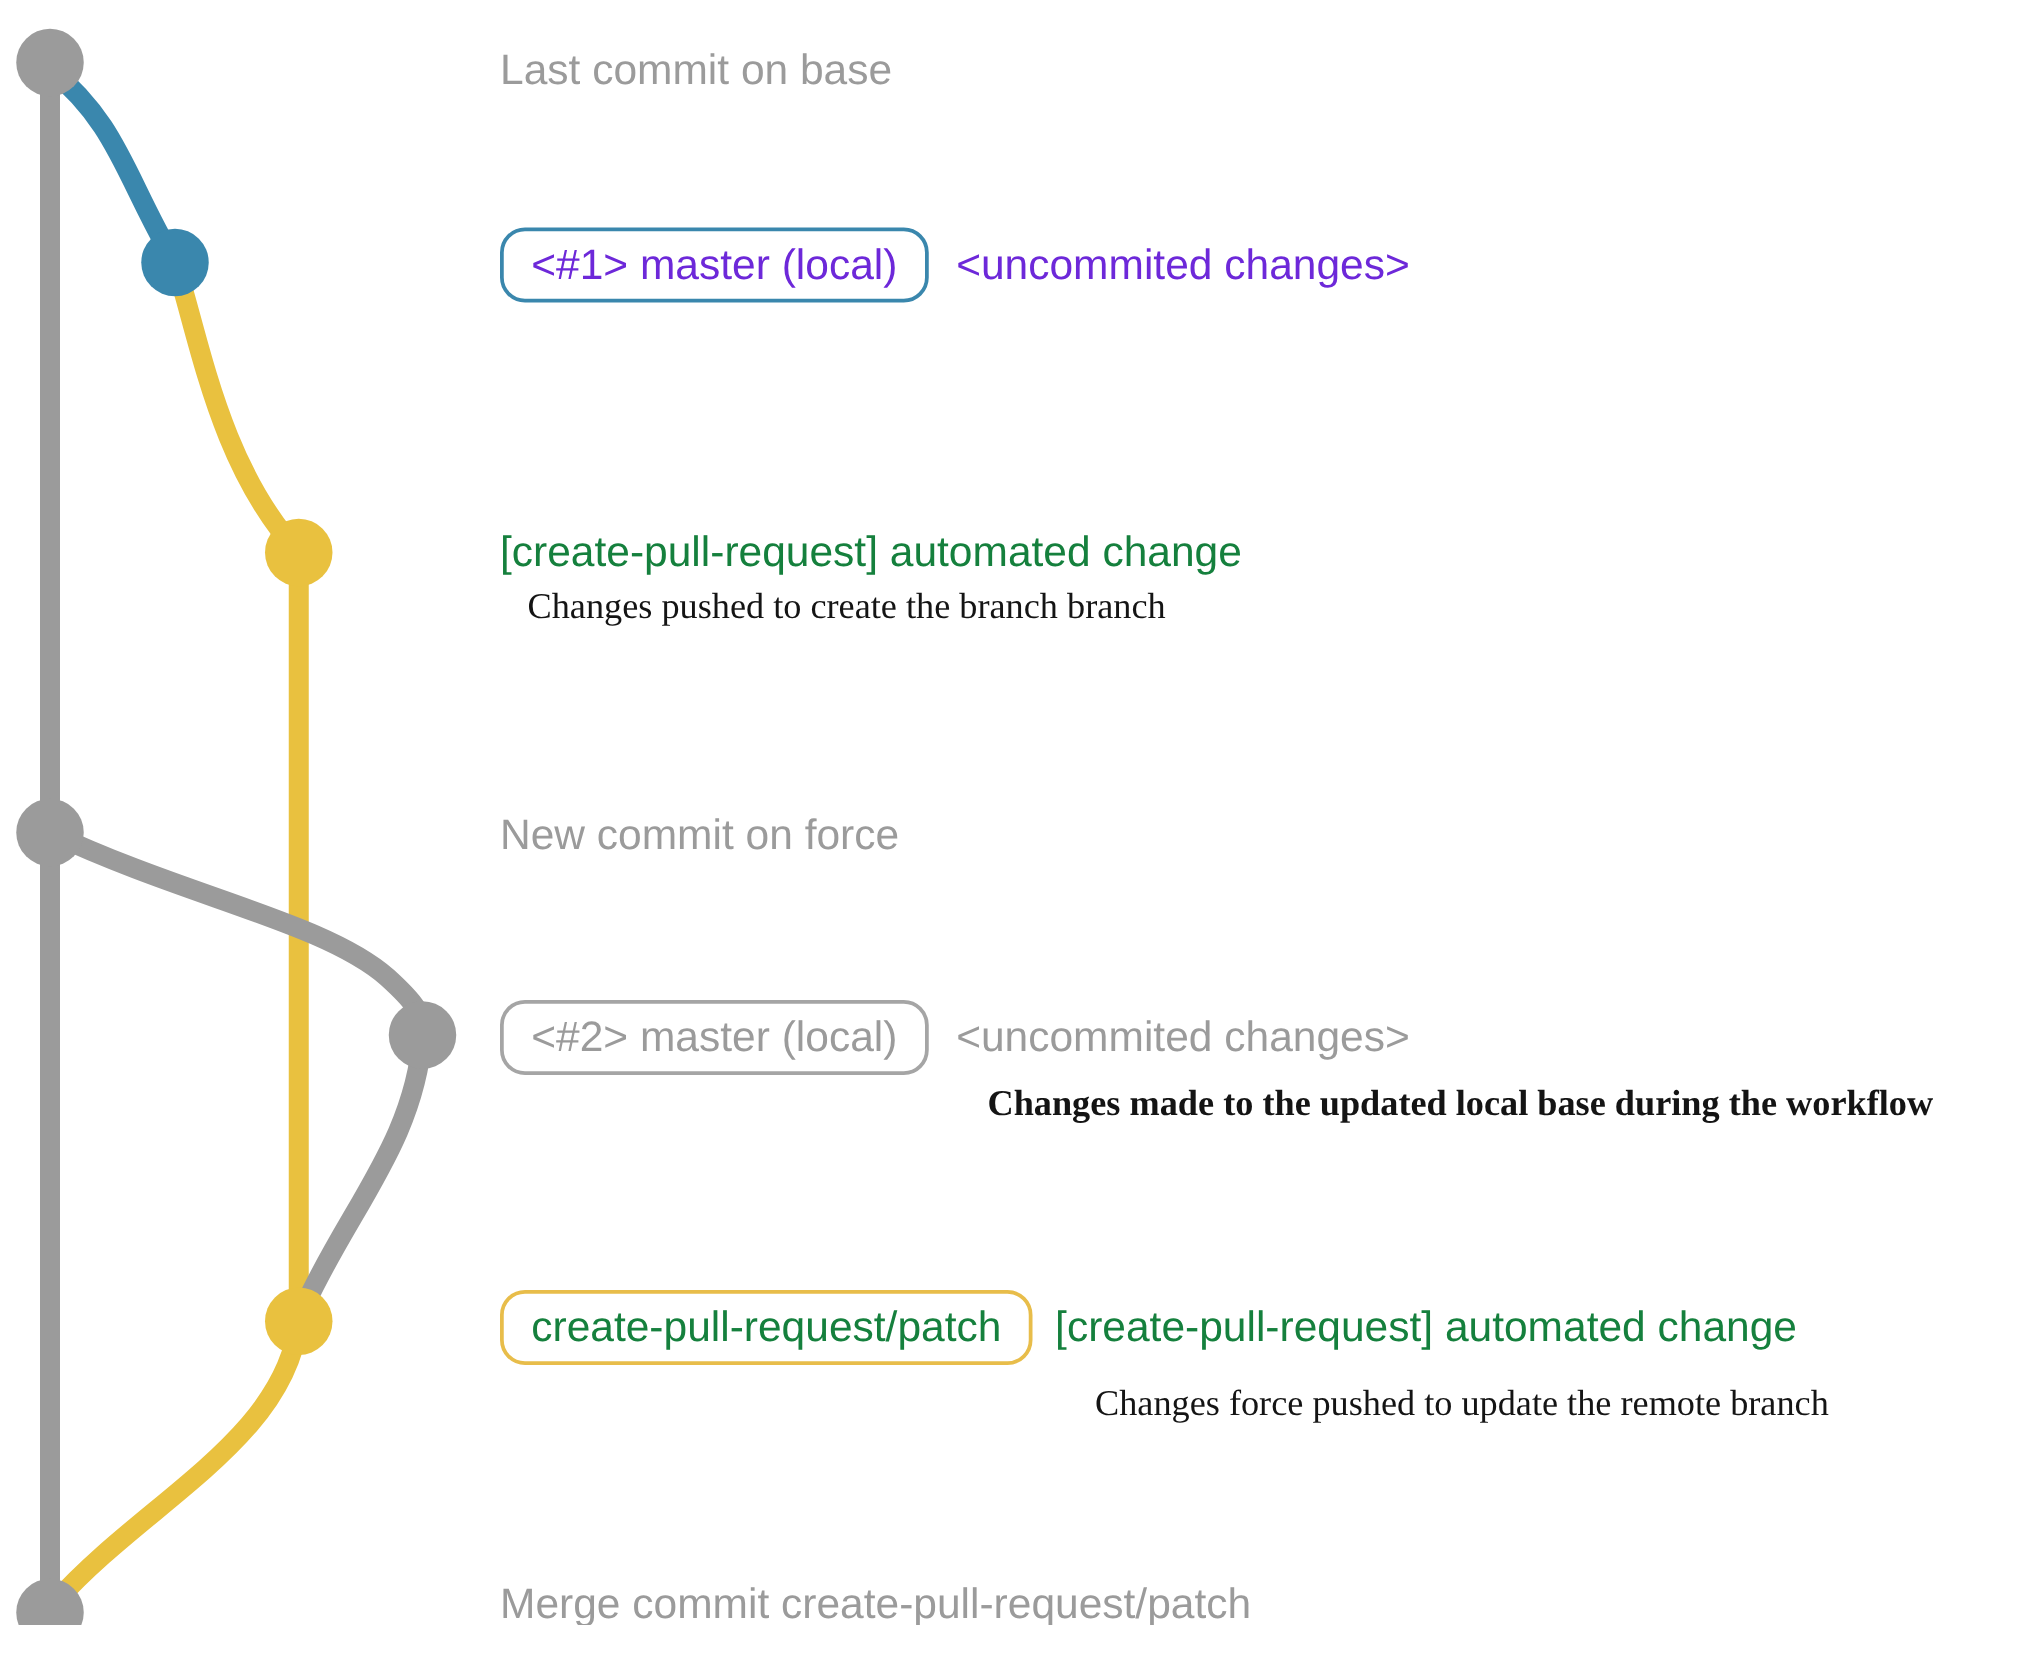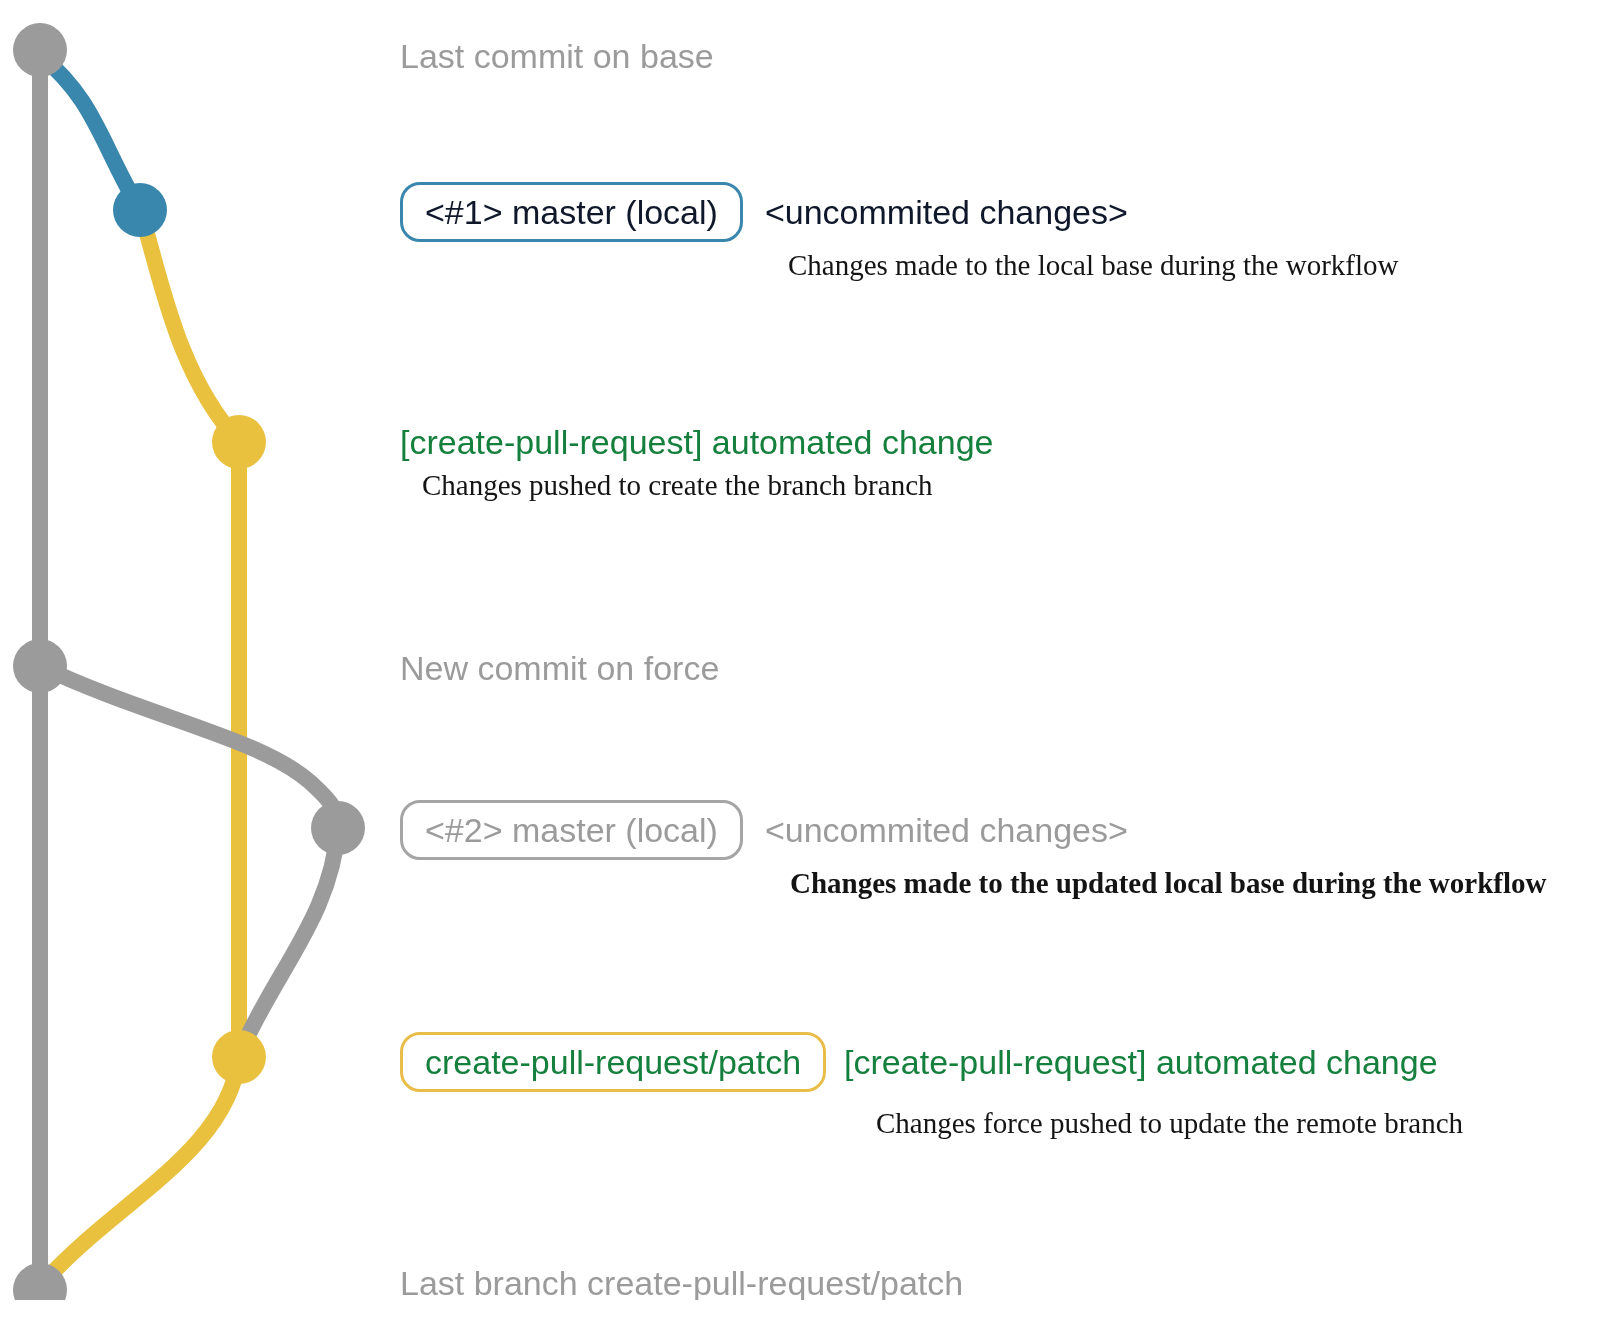--- a/index.html
+++ b/index.html
@@ -7,21 +7,21 @@
     position:relative;
     width:1618px;height:1300px;
     background:#ffffff;
     font-family:"Liberation Sans", sans-serif;
     overflow:hidden;
   }
   #graph{position:absolute;left:0;top:0;}
   .row{position:absolute;white-space:nowrap;}
   .sans-big{font-size:34px;line-height:40px;}
   .gray-t{color:#9b9b9b;}
-  .blue-t{color:#0f172a;}
+  .blue-t{color:#6d28d9;}
   .yellow-t{color:#15803d;text-align:right;}
   .badge{
     display:inline-block;
     font-size:34px;line-height:40px;
     padding:7px 22px;
     border:3px solid;
     border-radius:20px;
     background:#ffffff;
   }
   .badge.gray-t{border-color:#a5a5a5;}
@@ -63,21 +63,20 @@
 
   <div class="row" style="left:400px;top:36px;">
     <span class="sans-big gray-t">Last commit on base</span>
   </div>
 
   <div class="row" style="left:400px;top:182px;">
     <div class="line1">
       <span class="badge blue-t">&lt;#1&gt; master (local)</span>
       <span class="sans-big blue-t">&lt;uncommited changes&gt;</span>
     </div>
-    <div class="desc indent-r2">Changes made to the local base during the workflow</div>
   </div>
 
   <div class="row" style="left:400px;top:422px;">
     <div class="sans-big yellow-t">[create-pull-request] automated change</div>
     <div class="desc indent-sm">Changes pushed to create the branch branch</div>
   </div>
 
   <div class="row" style="left:400px;top:648px;">
     <span class="sans-big gray-t">New commit on force</span>
   </div>
@@ -93,17 +92,17 @@
   <div class="row" style="left:400px;top:1032px;">
     <div class="line1" style="gap:18px;">
       <span class="badge yellow-t">create-pull-request/patch</span>
       <span class="sans-big yellow-t">[create-pull-request] automated change</span>
     </div>
     <div class="desc indent-r6" style="margin-top:14px;">Changes force pushed to update the remote branch</div>
   </div>
 
   <div class="row" style="left:400px;top:1263px;">
     <div class="line1">
-      <span class="sans-big gray-t">Last branch create-pull-request/patch</span>
+      <span class="sans-big gray-t">Merge commit create-pull-request/patch</span>
     </div>
   </div>
 
 </div>
 
 </body></html>

